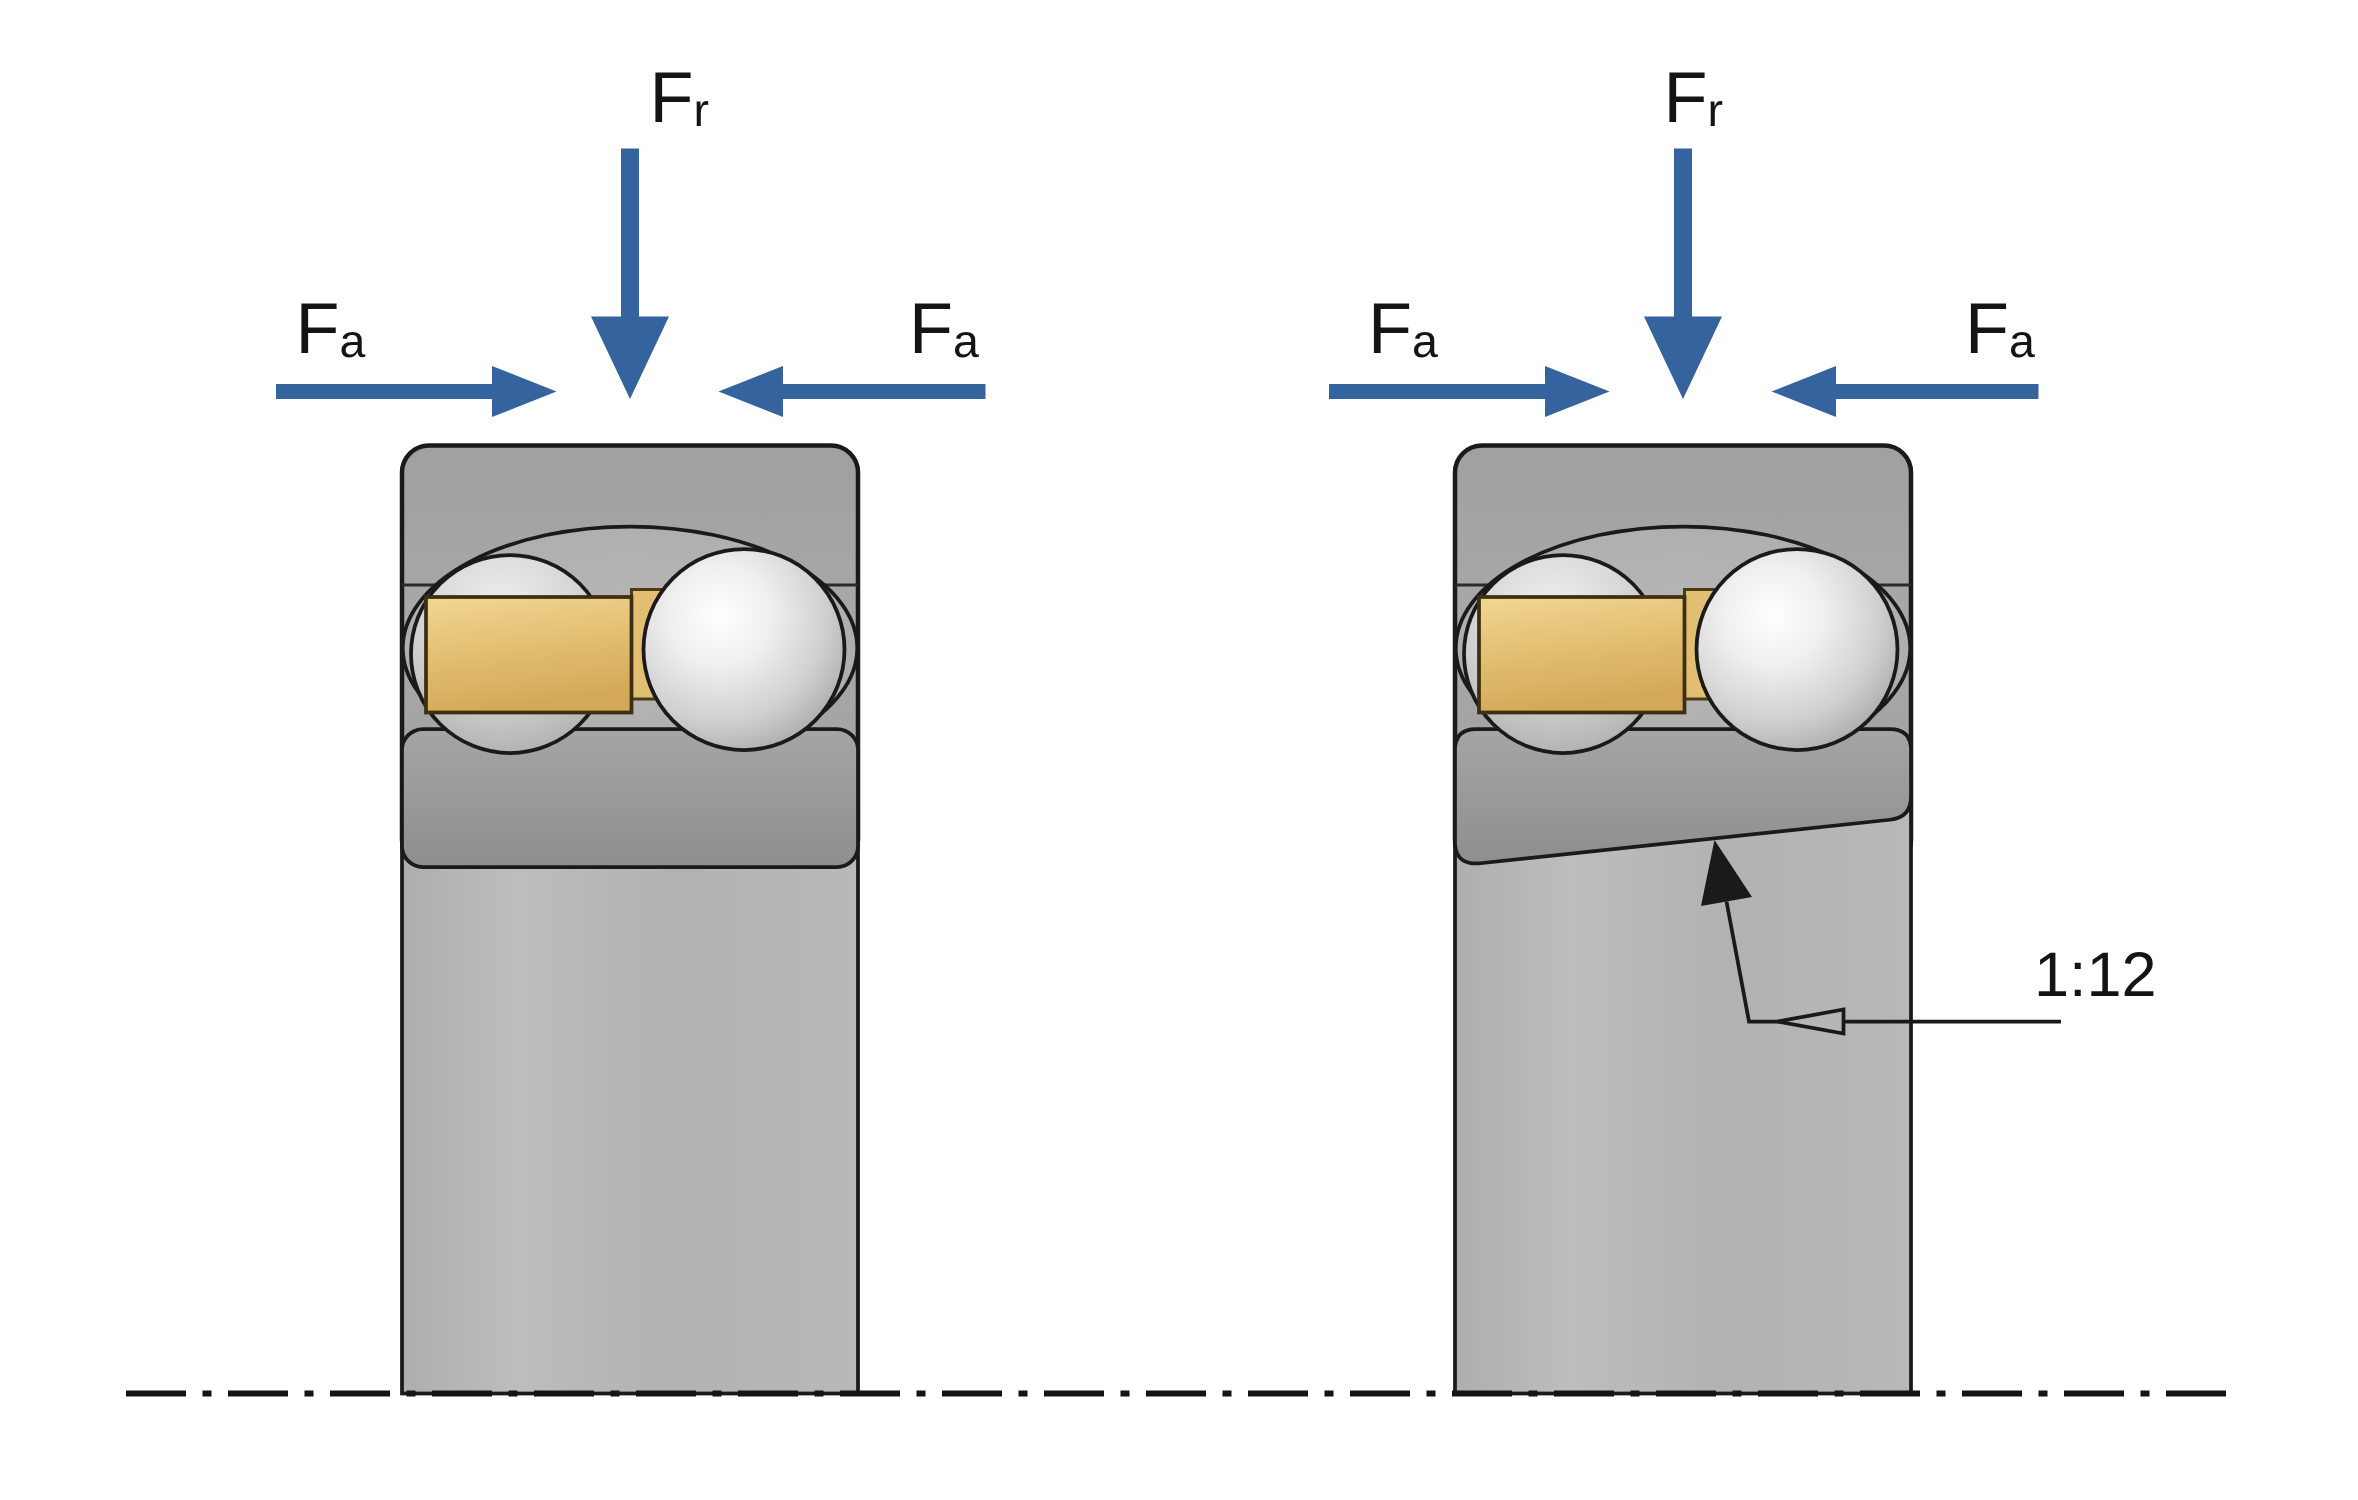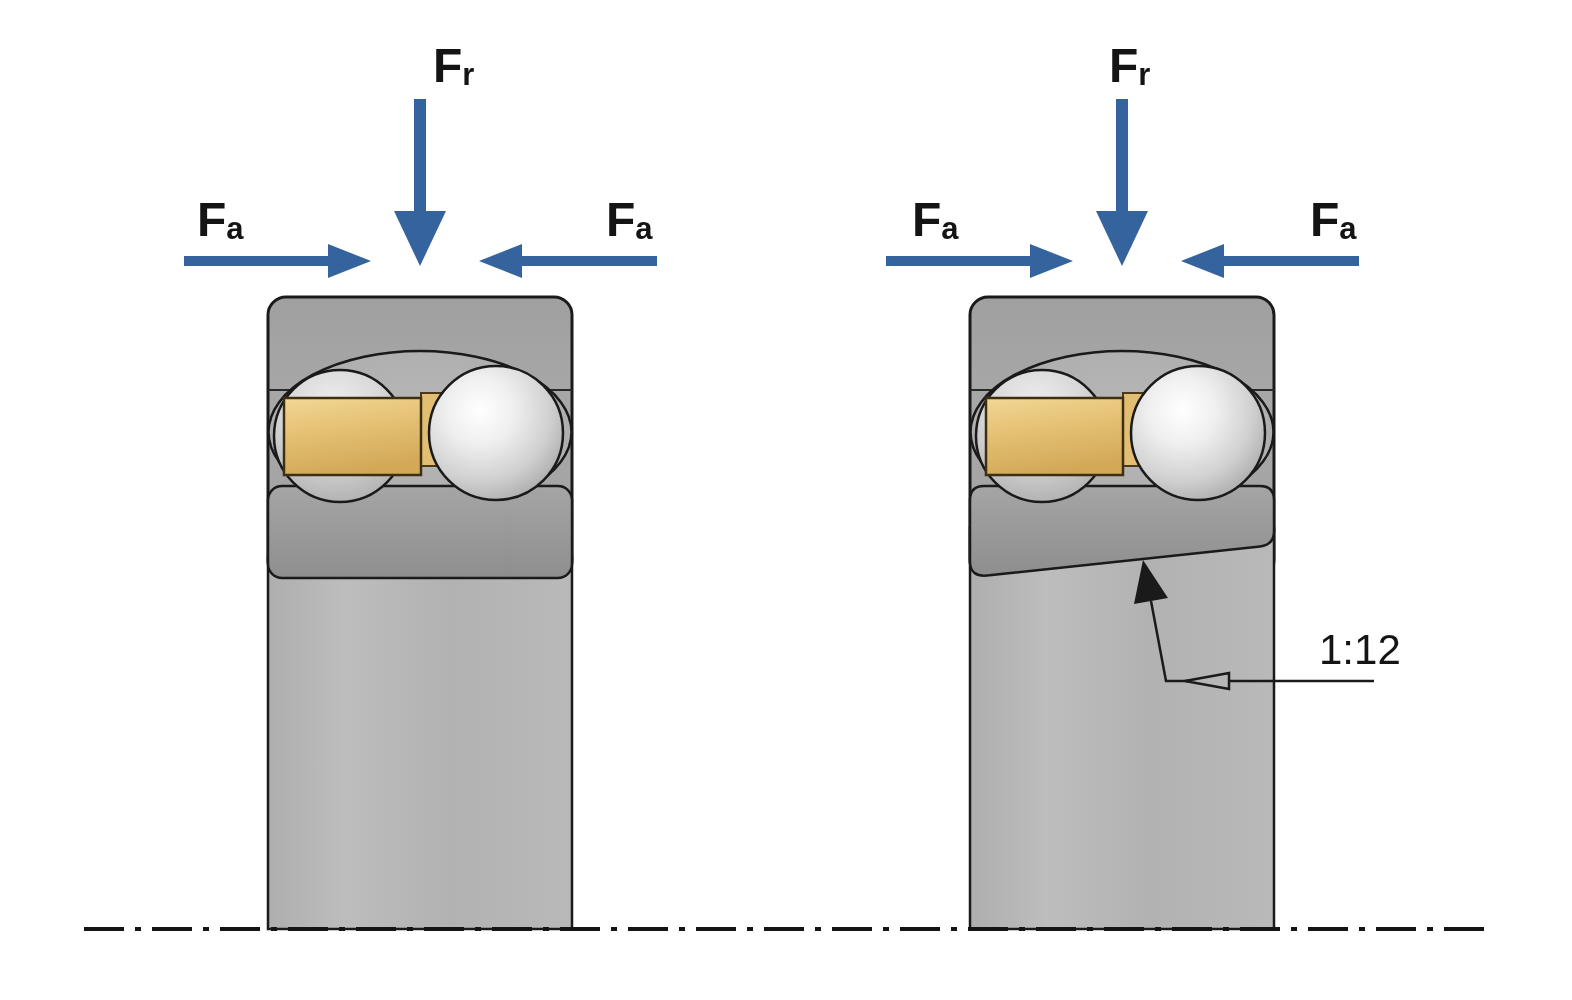--- a/index.html
+++ b/index.html
@@ -6,21 +6,21 @@
   .canvas{
     position:relative;
     width:1572px;height:1000px;
     background:#ffffff;
     overflow:hidden;
     font-family:"Liberation Sans", sans-serif;
   }
   .canvas svg{position:absolute;left:0;top:0;}
   .force-label{
     position:absolute;
-    font-weight:bold;
+    font-weight:normal;
     font-size:48px;
     line-height:1;
     color:#141414;
     white-space:nowrap;
   }
   .force-label .sub{
     font-size:31px;
     vertical-align:-3px;
   }
   .taper-label{
@@ -138,15 +138,15 @@
   <div class="force-label" style="left:1109px;top:42px">
     <span>F</span><span class="sub">r</span>
   </div>
   <div class="force-label" style="left:912px;top:196px">
     <span>F</span><span class="sub">a</span>
   </div>
   <div class="force-label" style="left:1310px;top:196px">
     <span>F</span><span class="sub">a</span>
   </div>
 
-  <div class="taper-label" style="left:1319px;top:629px">1:12</div>
+  <div class="taper-label" style="left:1356px;top:629px">1:12</div>
 
 </div>
 
 </body></html>

